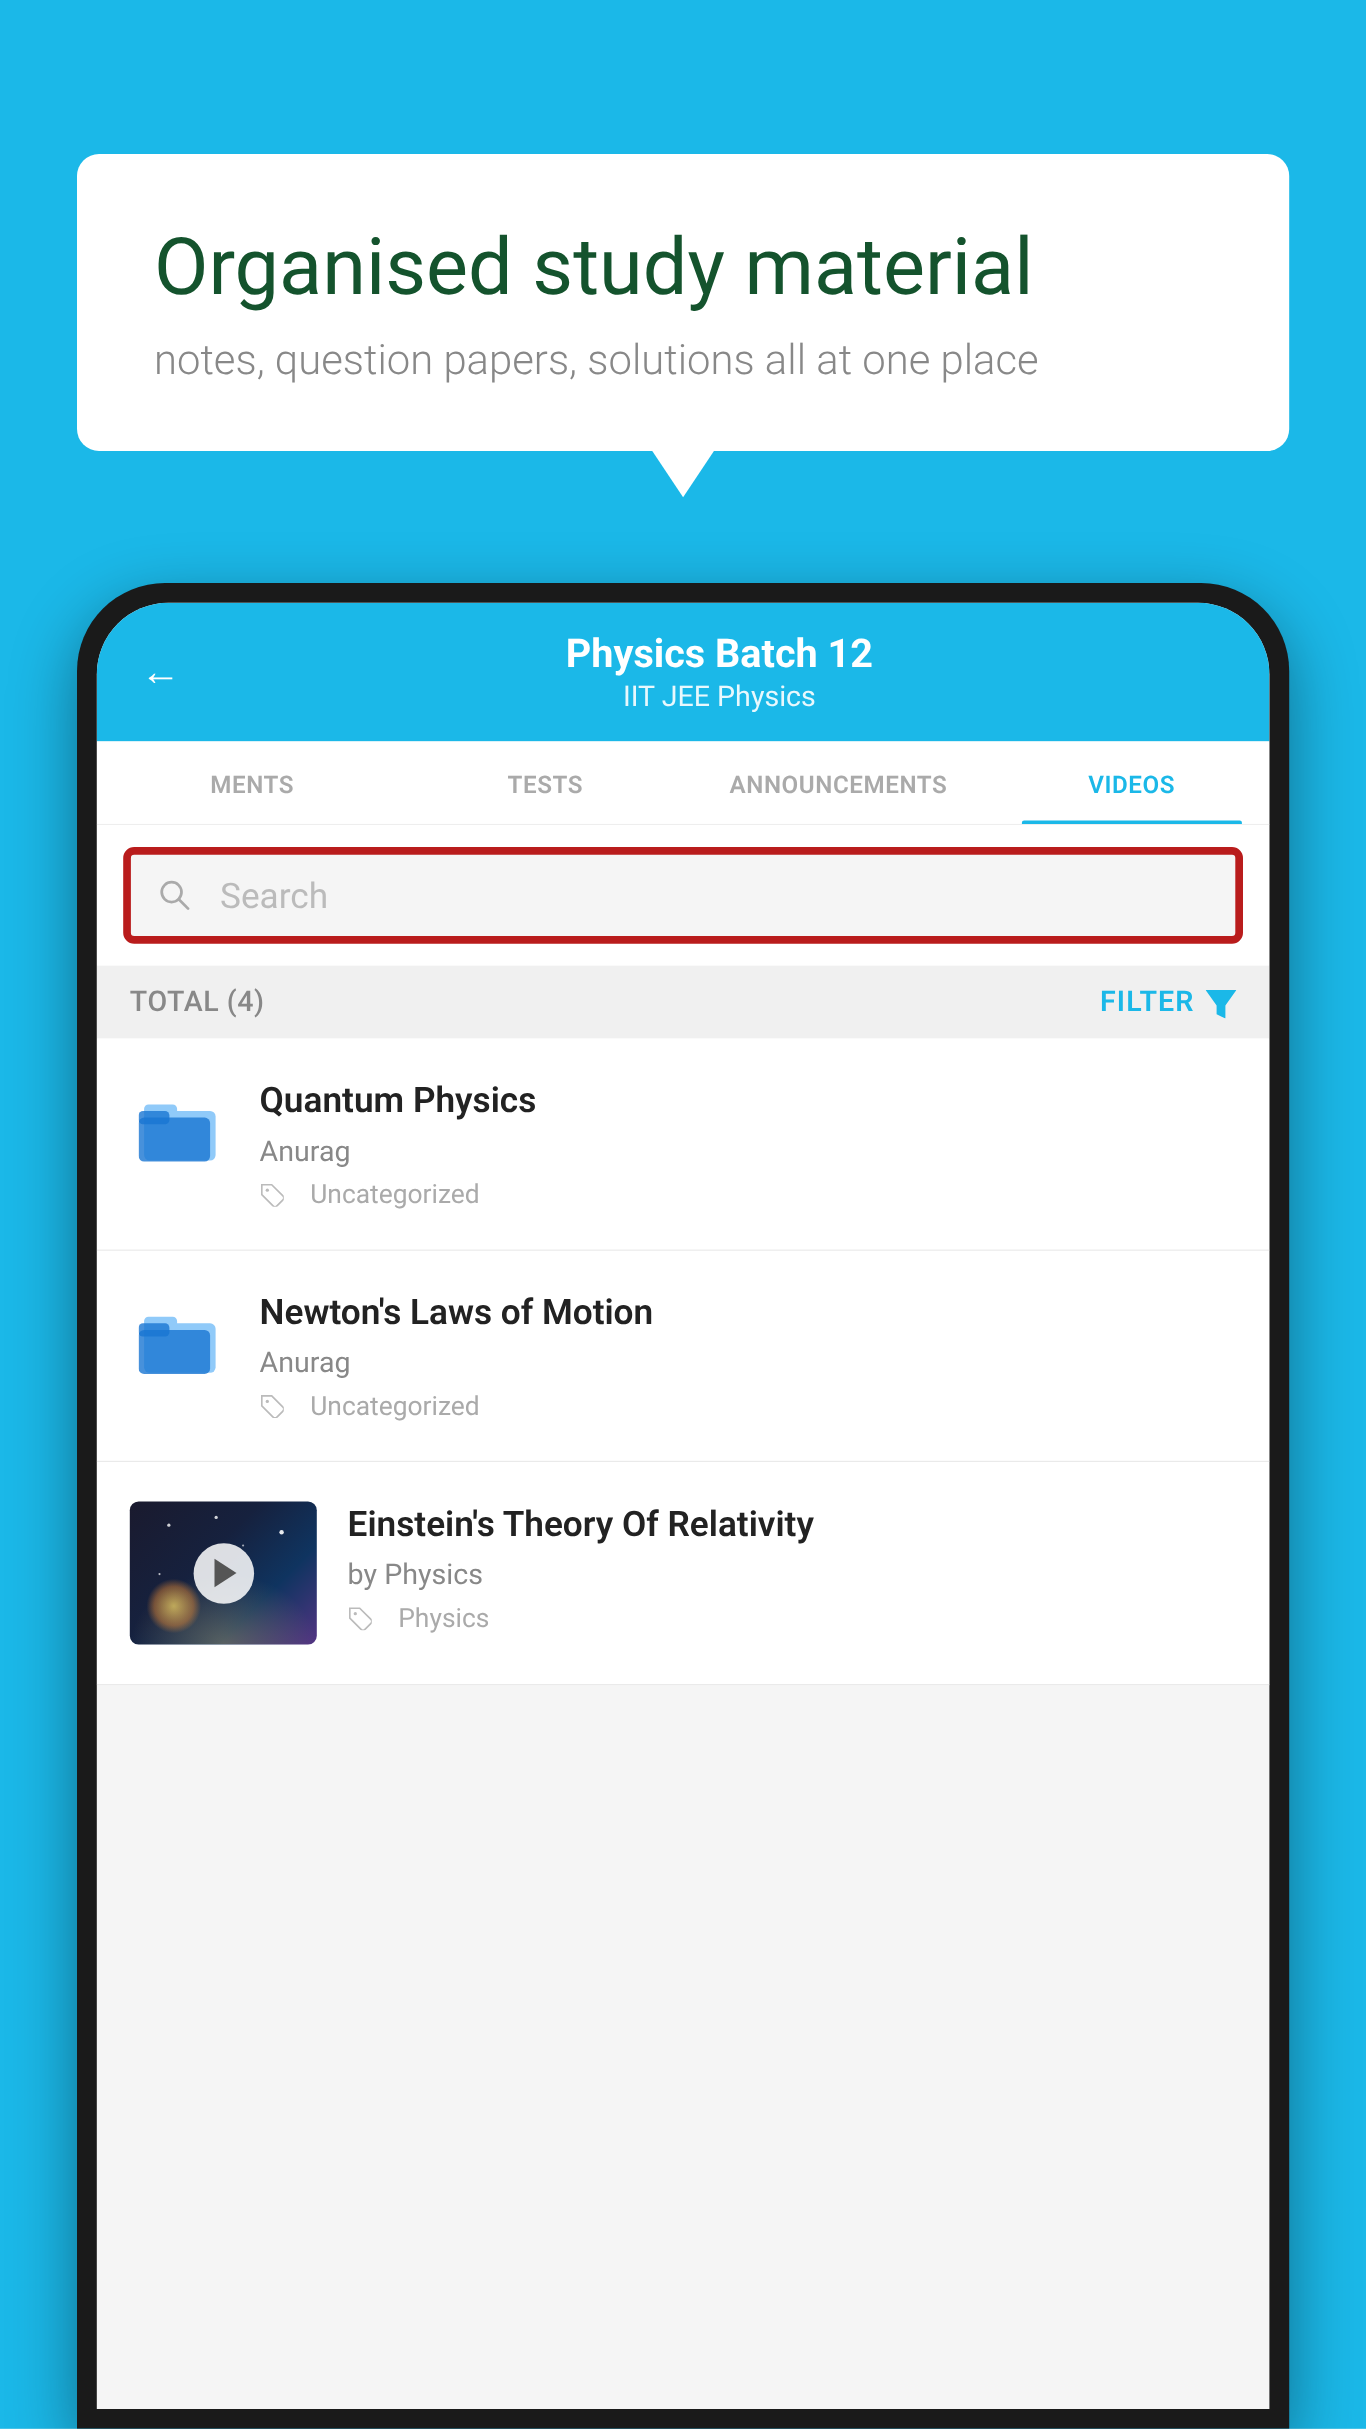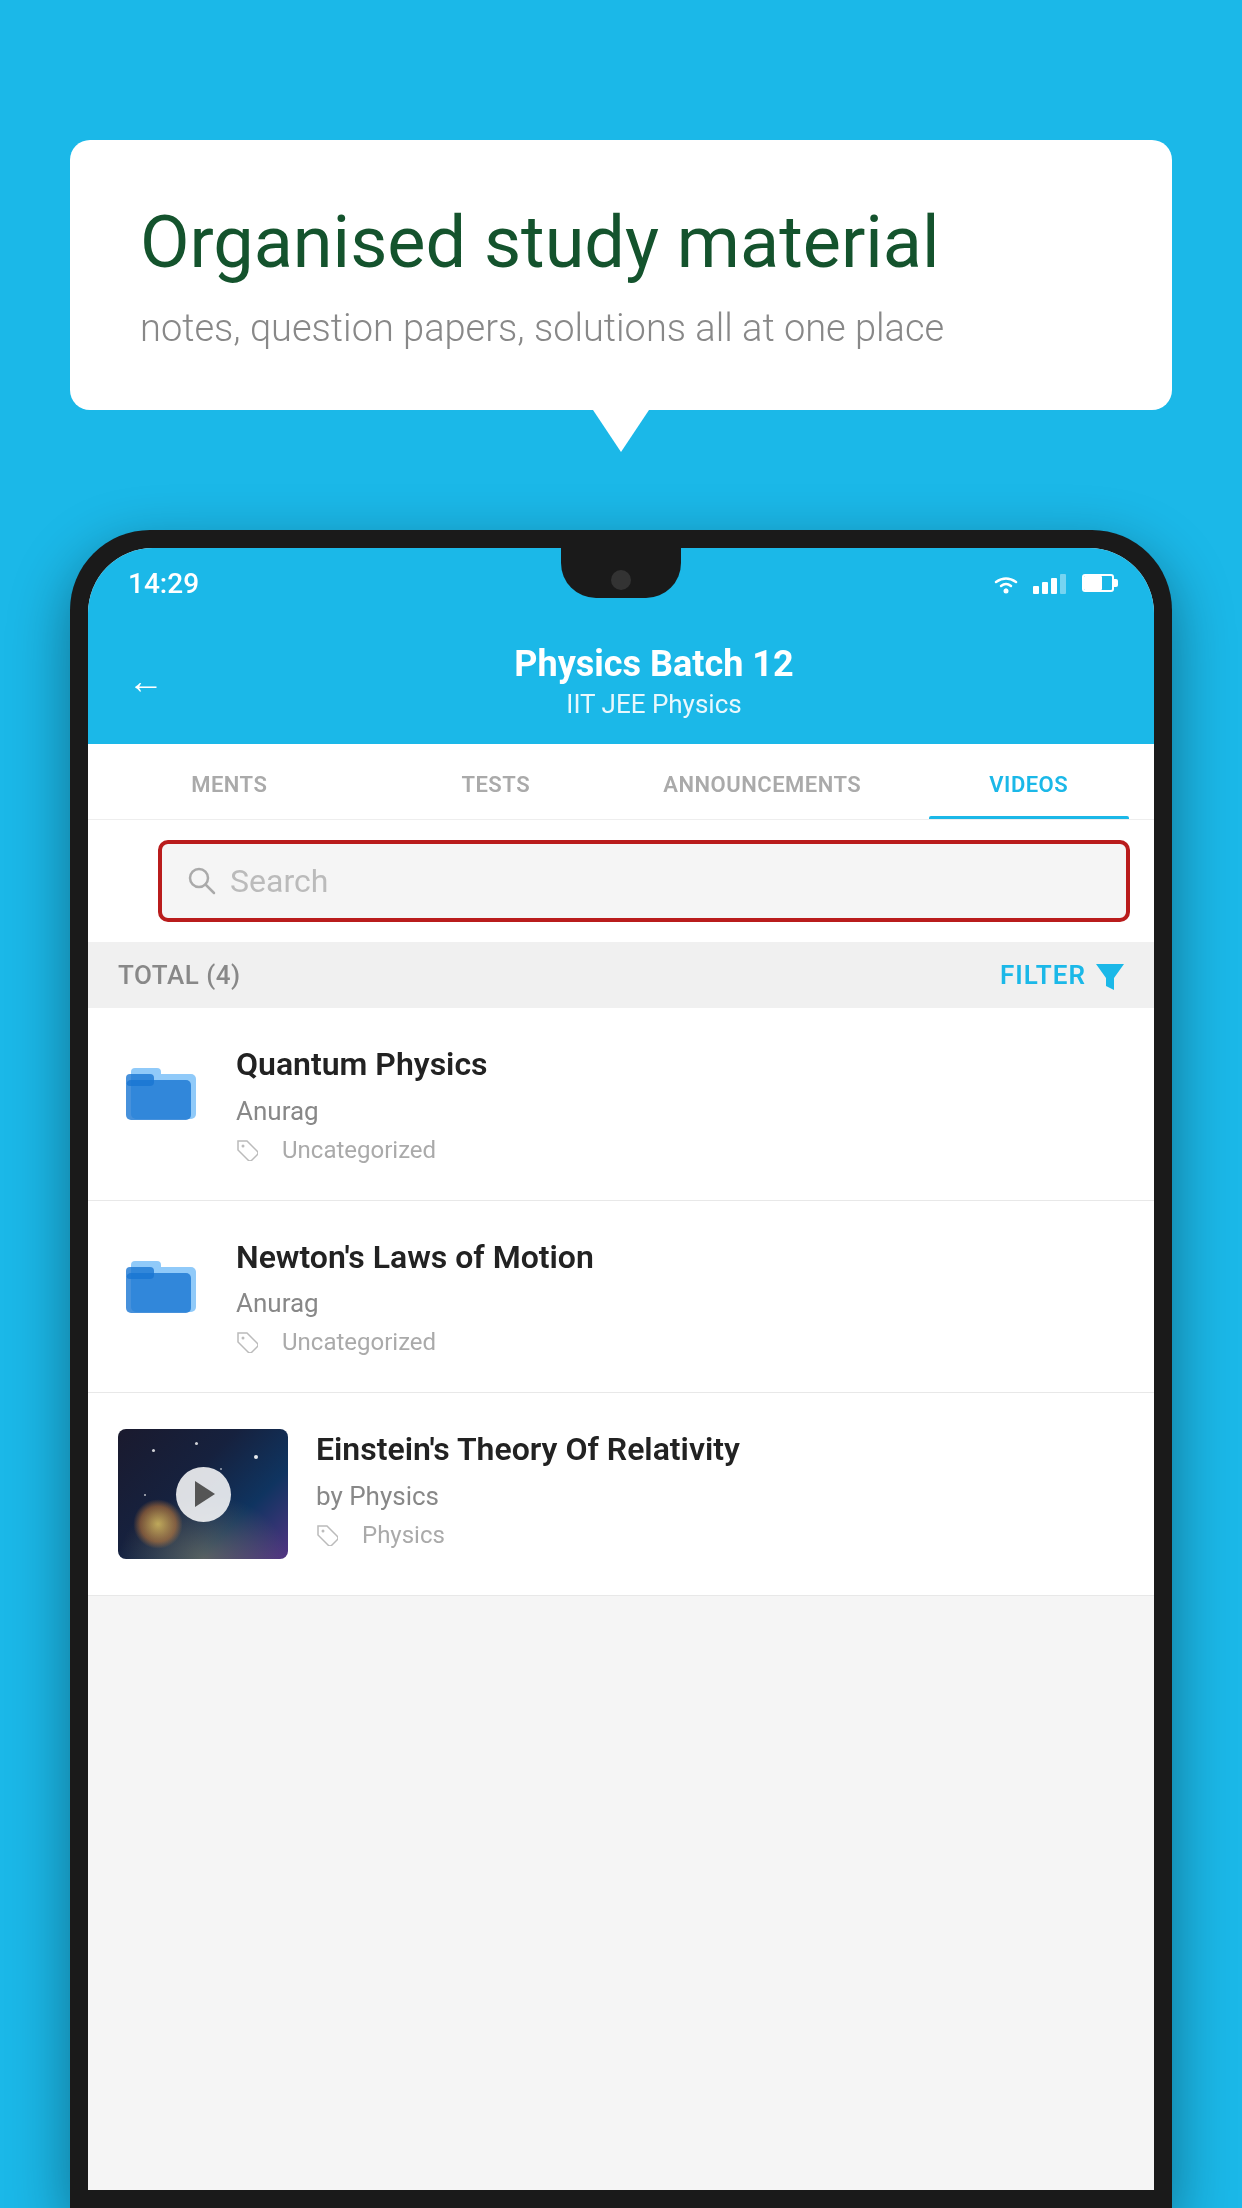--- a/index.html
+++ b/index.html
@@ -232,26 +232,25 @@
 
     
     .search-container {
       background: white;
       padding: 20px 24px;
     }
 
     .search-bar {
       background: #f5f5f5;
       border-radius: 10px;
-      border: 4px solid #b91c1c;
+      border: 7px solid #b91c1c;
       display: flex;
       align-items: center;
       padding: 18px 24px;
-      gap: 12px;
-      margin-left: 46px;
+      gap: 25px;
     }
 
     .search-text {
       color: #bbb;
       font-size: 32px;
     }
 
     
     .filter-bar {
       background: #f0f0f0;
@@ -385,46 +384,20 @@
 <div class="speech-bubble-container">
   <div class="speech-bubble">
     <h1>Organised study material</h1>
     <p>notes, question papers, solutions all at one place</p>
   </div>
 </div>
 
 <div class="phone-frame">
   <div class="phone-inner">
 
-    <div class="status-bar">
-      <span class="status-time">14:29</span>
-      <div class="notch">
-        <div class="notch-camera"></div>
-      </div>
-      <div class="status-icons">
-
-        <svg width="30" height="22" viewBox="0 0 30 22">
-          <path d="M15 18 L15 18" stroke="white" stroke-width="3" stroke-linecap="round"></path>
-          <path d="M10 14 Q15 10 20 14" stroke="white" stroke-width="2.5" fill="none" stroke-linecap="round"></path>
-          <path d="M5 10 Q15 3 25 10" stroke="white" stroke-width="2.5" fill="none" stroke-linecap="round"></path>
-          <circle cx="15" cy="19" r="2.5" fill="white"></circle>
-        </svg>
-
-        <div class="signal-icon">
-          <div class="signal-bar" style="height:8px;"></div>
-          <div class="signal-bar" style="height:12px;"></div>
-          <div class="signal-bar" style="height:16px;"></div>
-          <div class="signal-bar" style="height:20px; opacity:0.4;"></div>
-        </div>
-
-        <div class="battery-icon">
-          <div class="battery-fill"></div>
-        </div>
-      </div>
-    </div>
 
     <div class="app-header">
       <span class="back-arrow">←</span>
       <div class="header-title-block">
         <div class="header-title">Physics Batch 12</div>
         <div class="header-subtitle">IIT JEE    Physics</div>
       </div>
     </div>
 
     <div class="tabs-bar">

